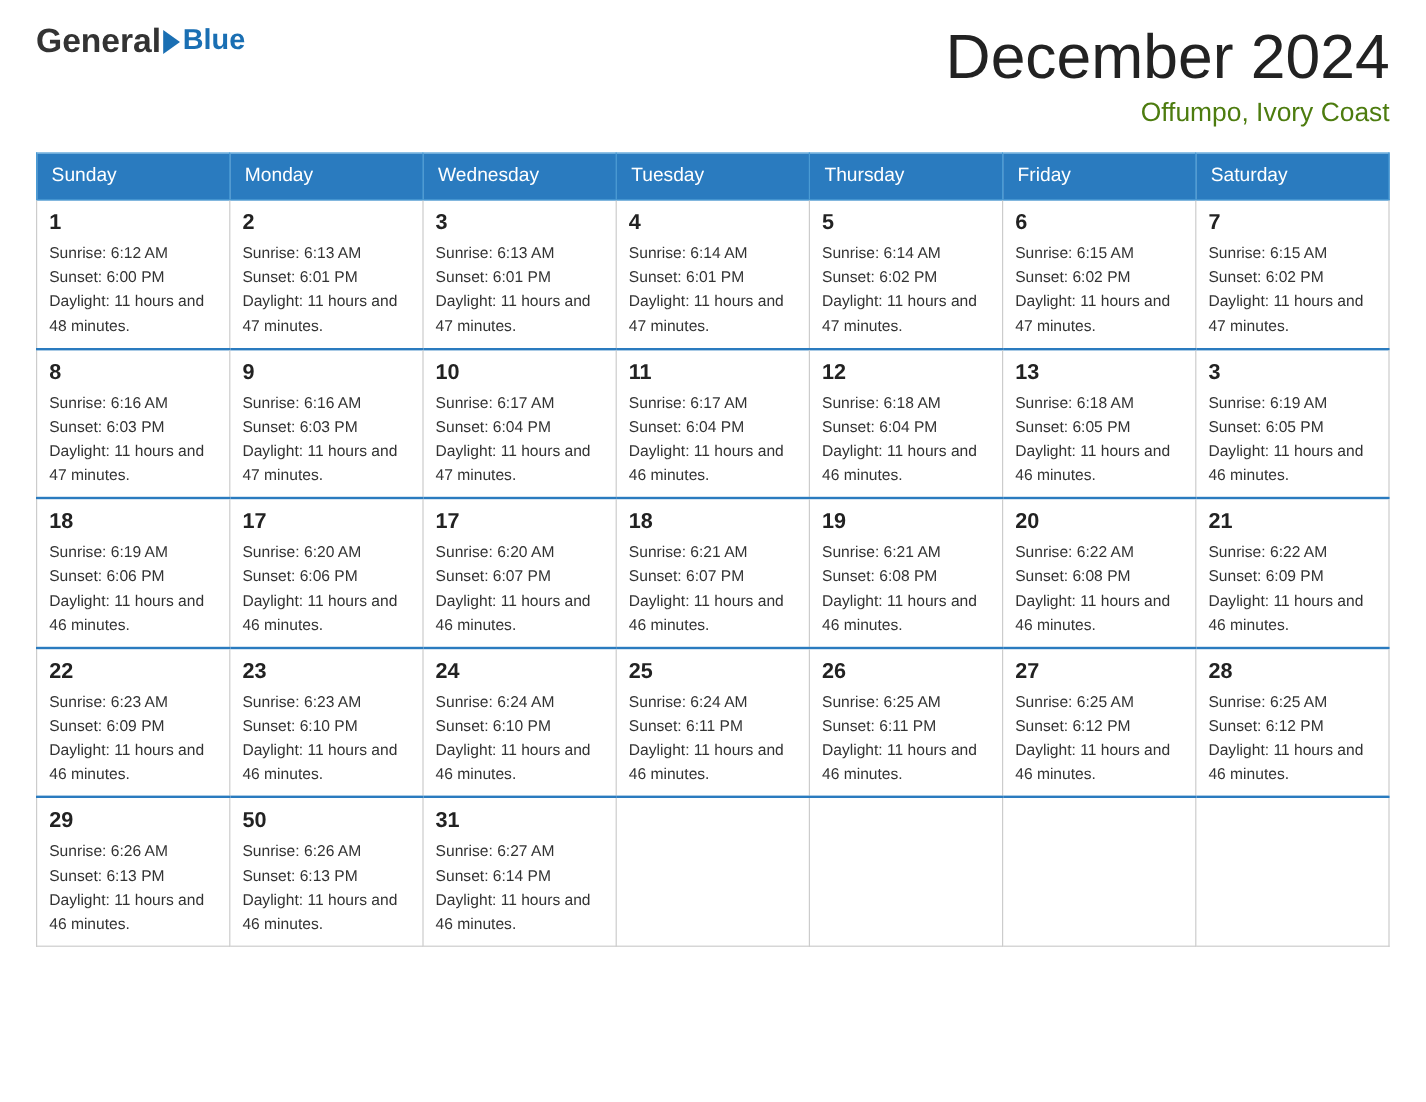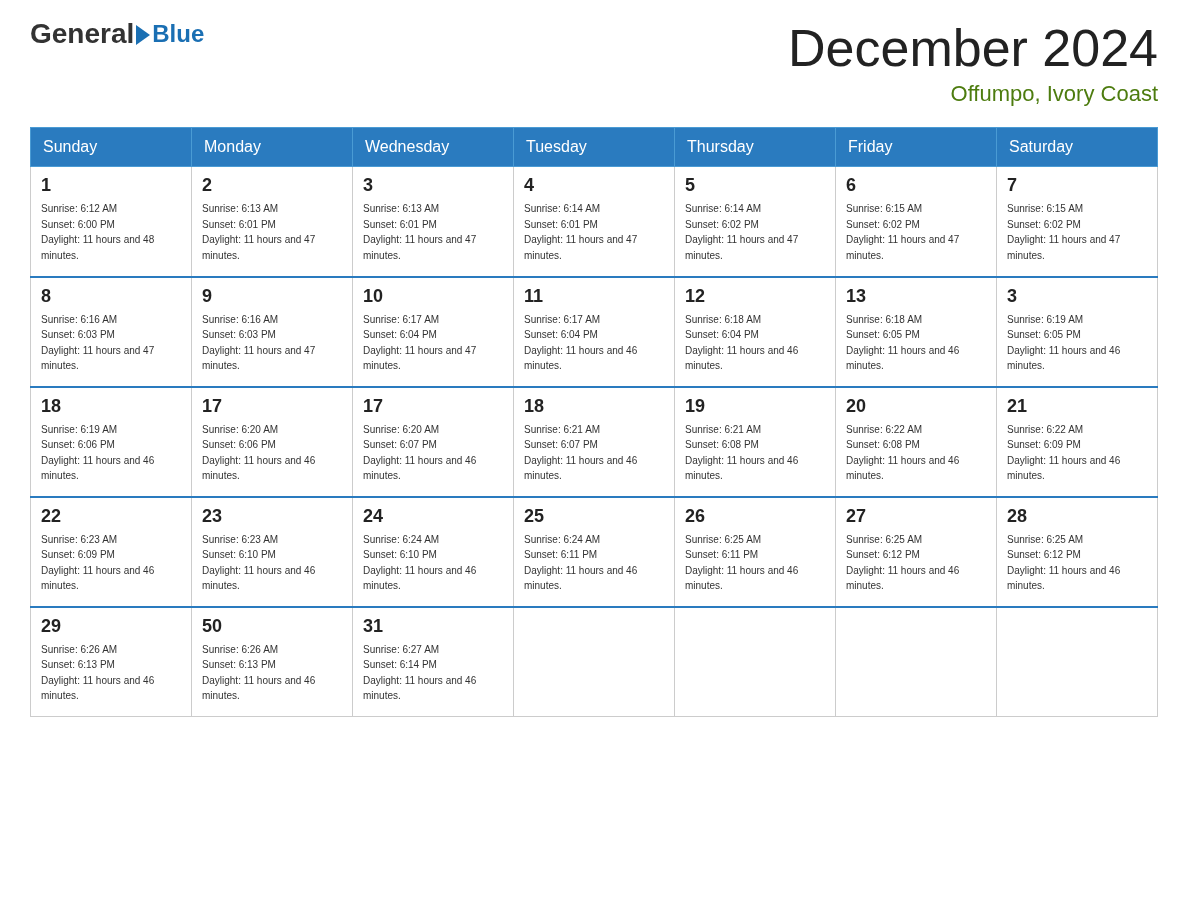--- a/index.html
+++ b/index.html
@@ -86,21 +86,21 @@
       width: 14.28%;
       height: 110px;
     }
     .day-number {
       font-size: 18px;
       font-weight: bold;
       color: #222;
       margin-bottom: 5px;
     }
     .day-info {
-      font-size: 10px;
+      font-size: 13px;
       color: #333;
       line-height: 1.55;
     }
     .empty-cell {
       background: #fff;
     }
     .row-divider td {
       border-top: 2px solid #2a7bbf;
     }
   </style>

